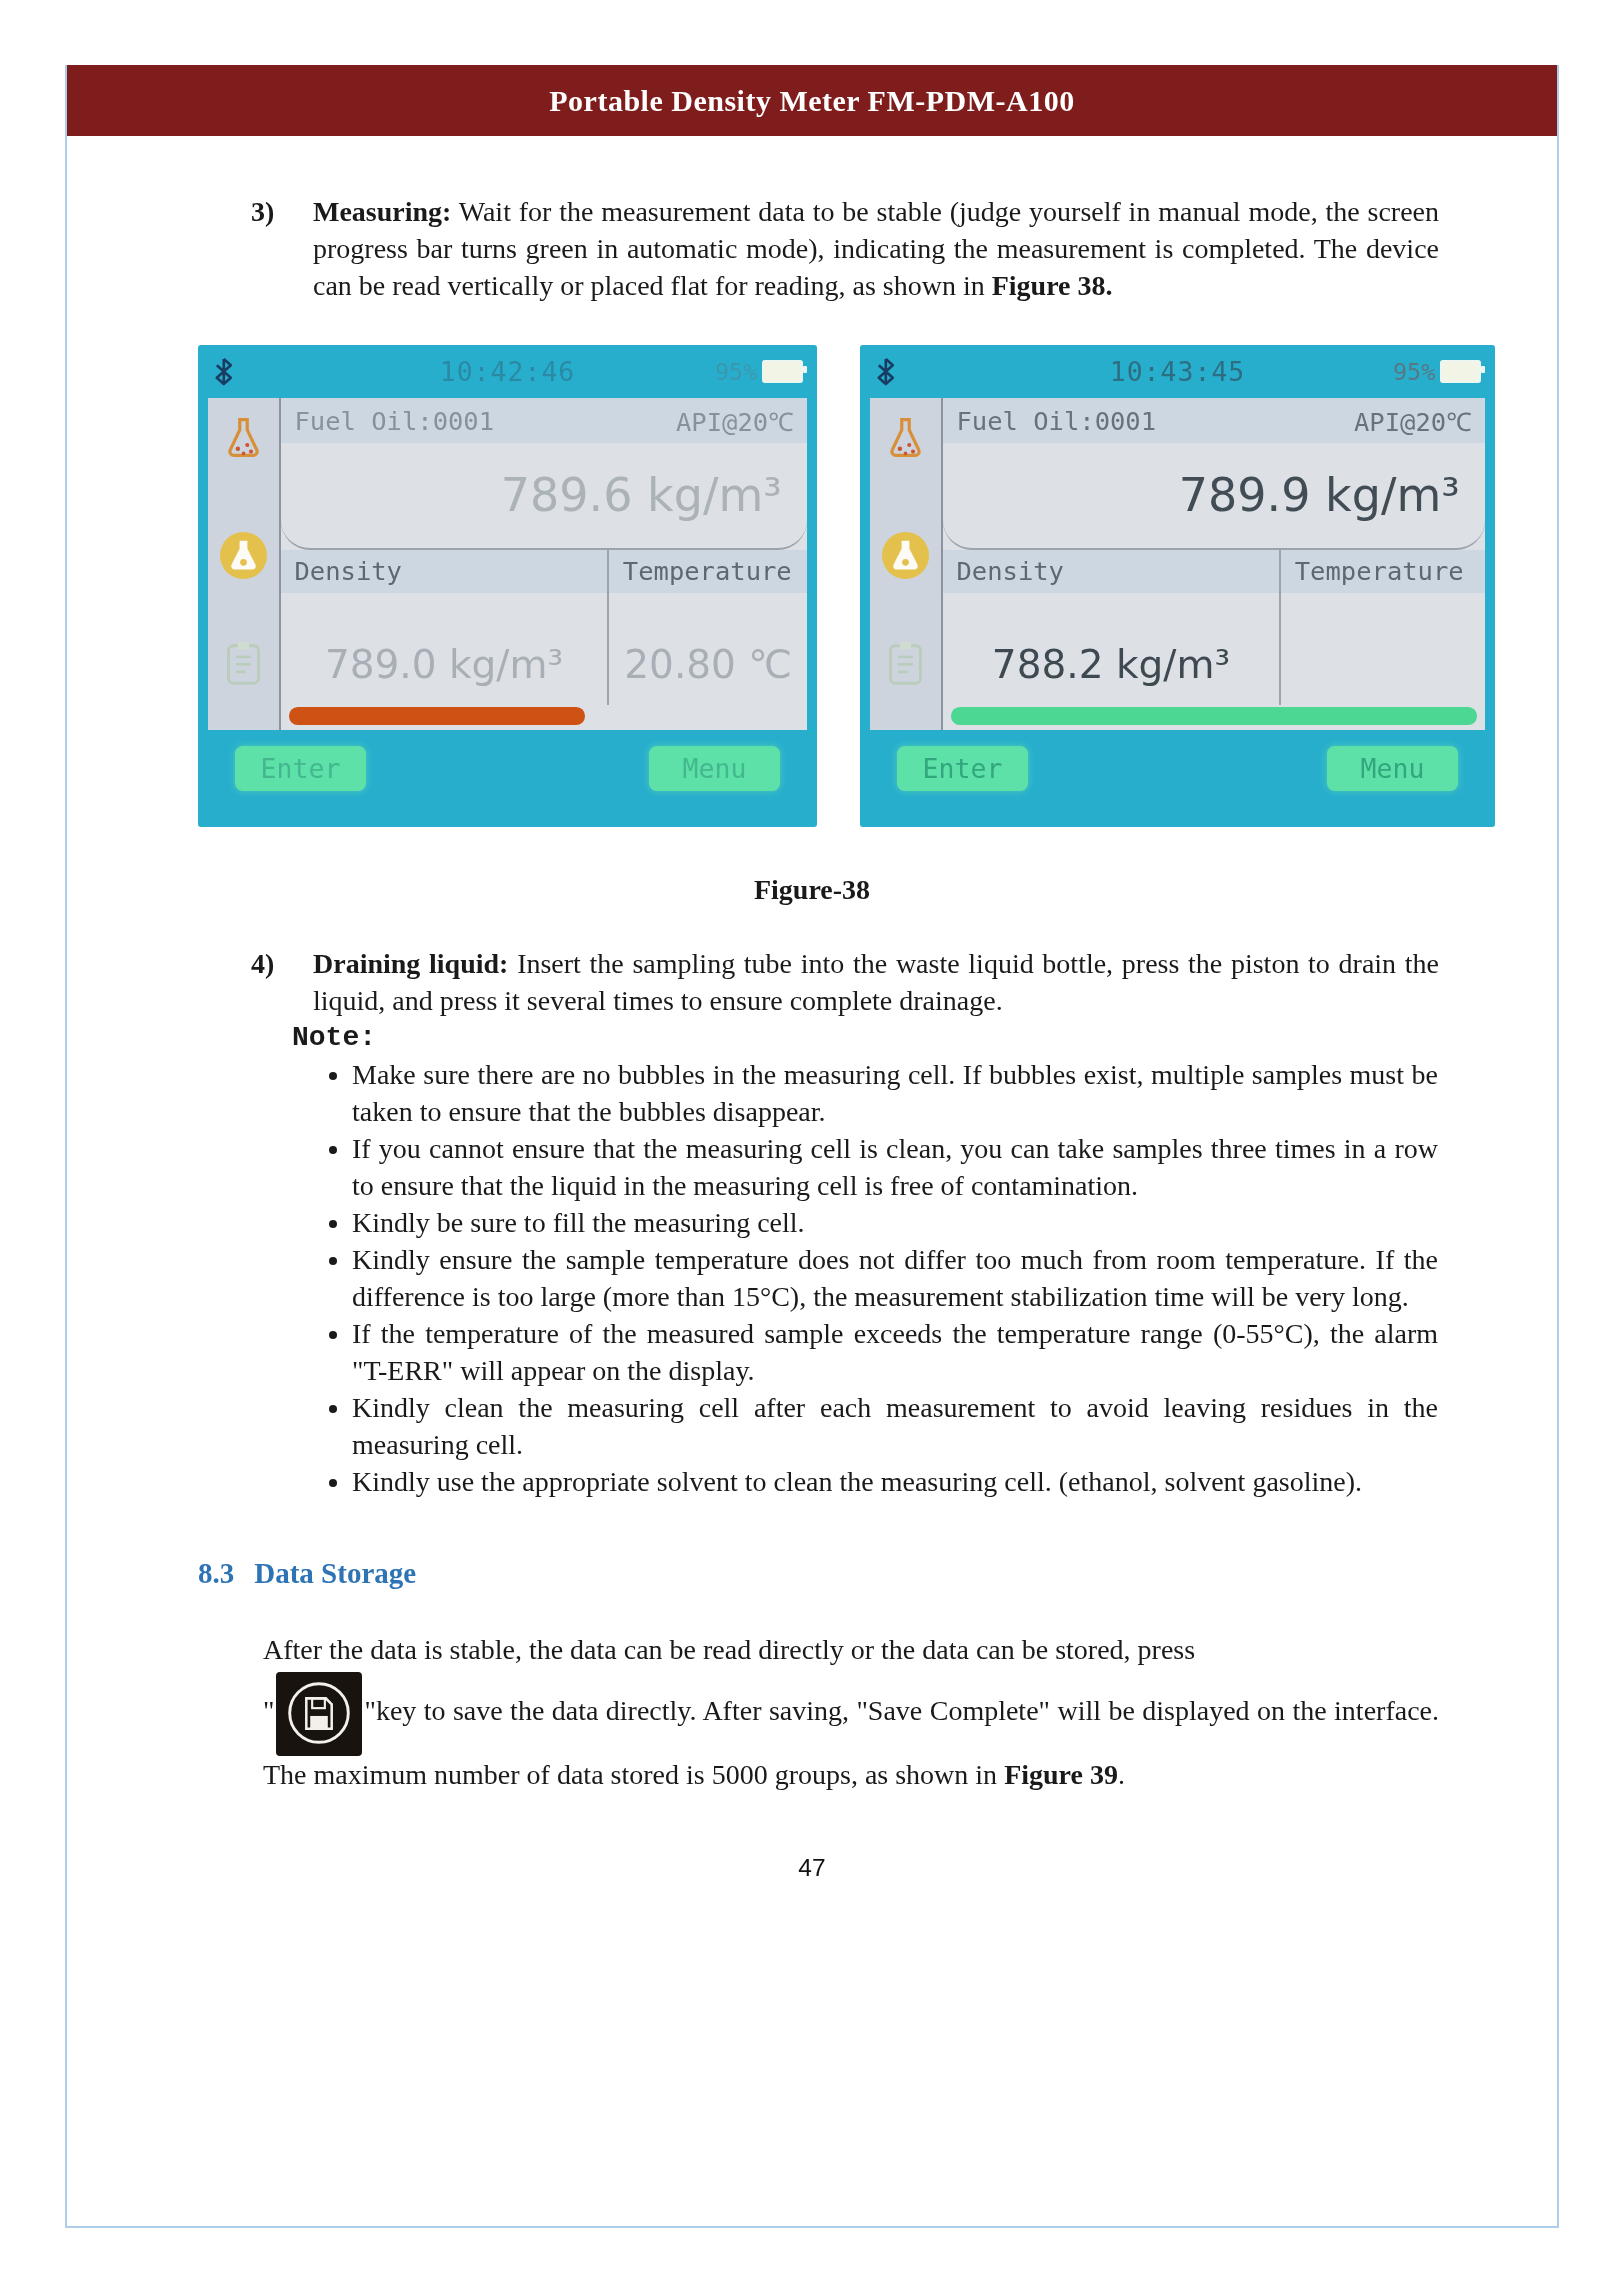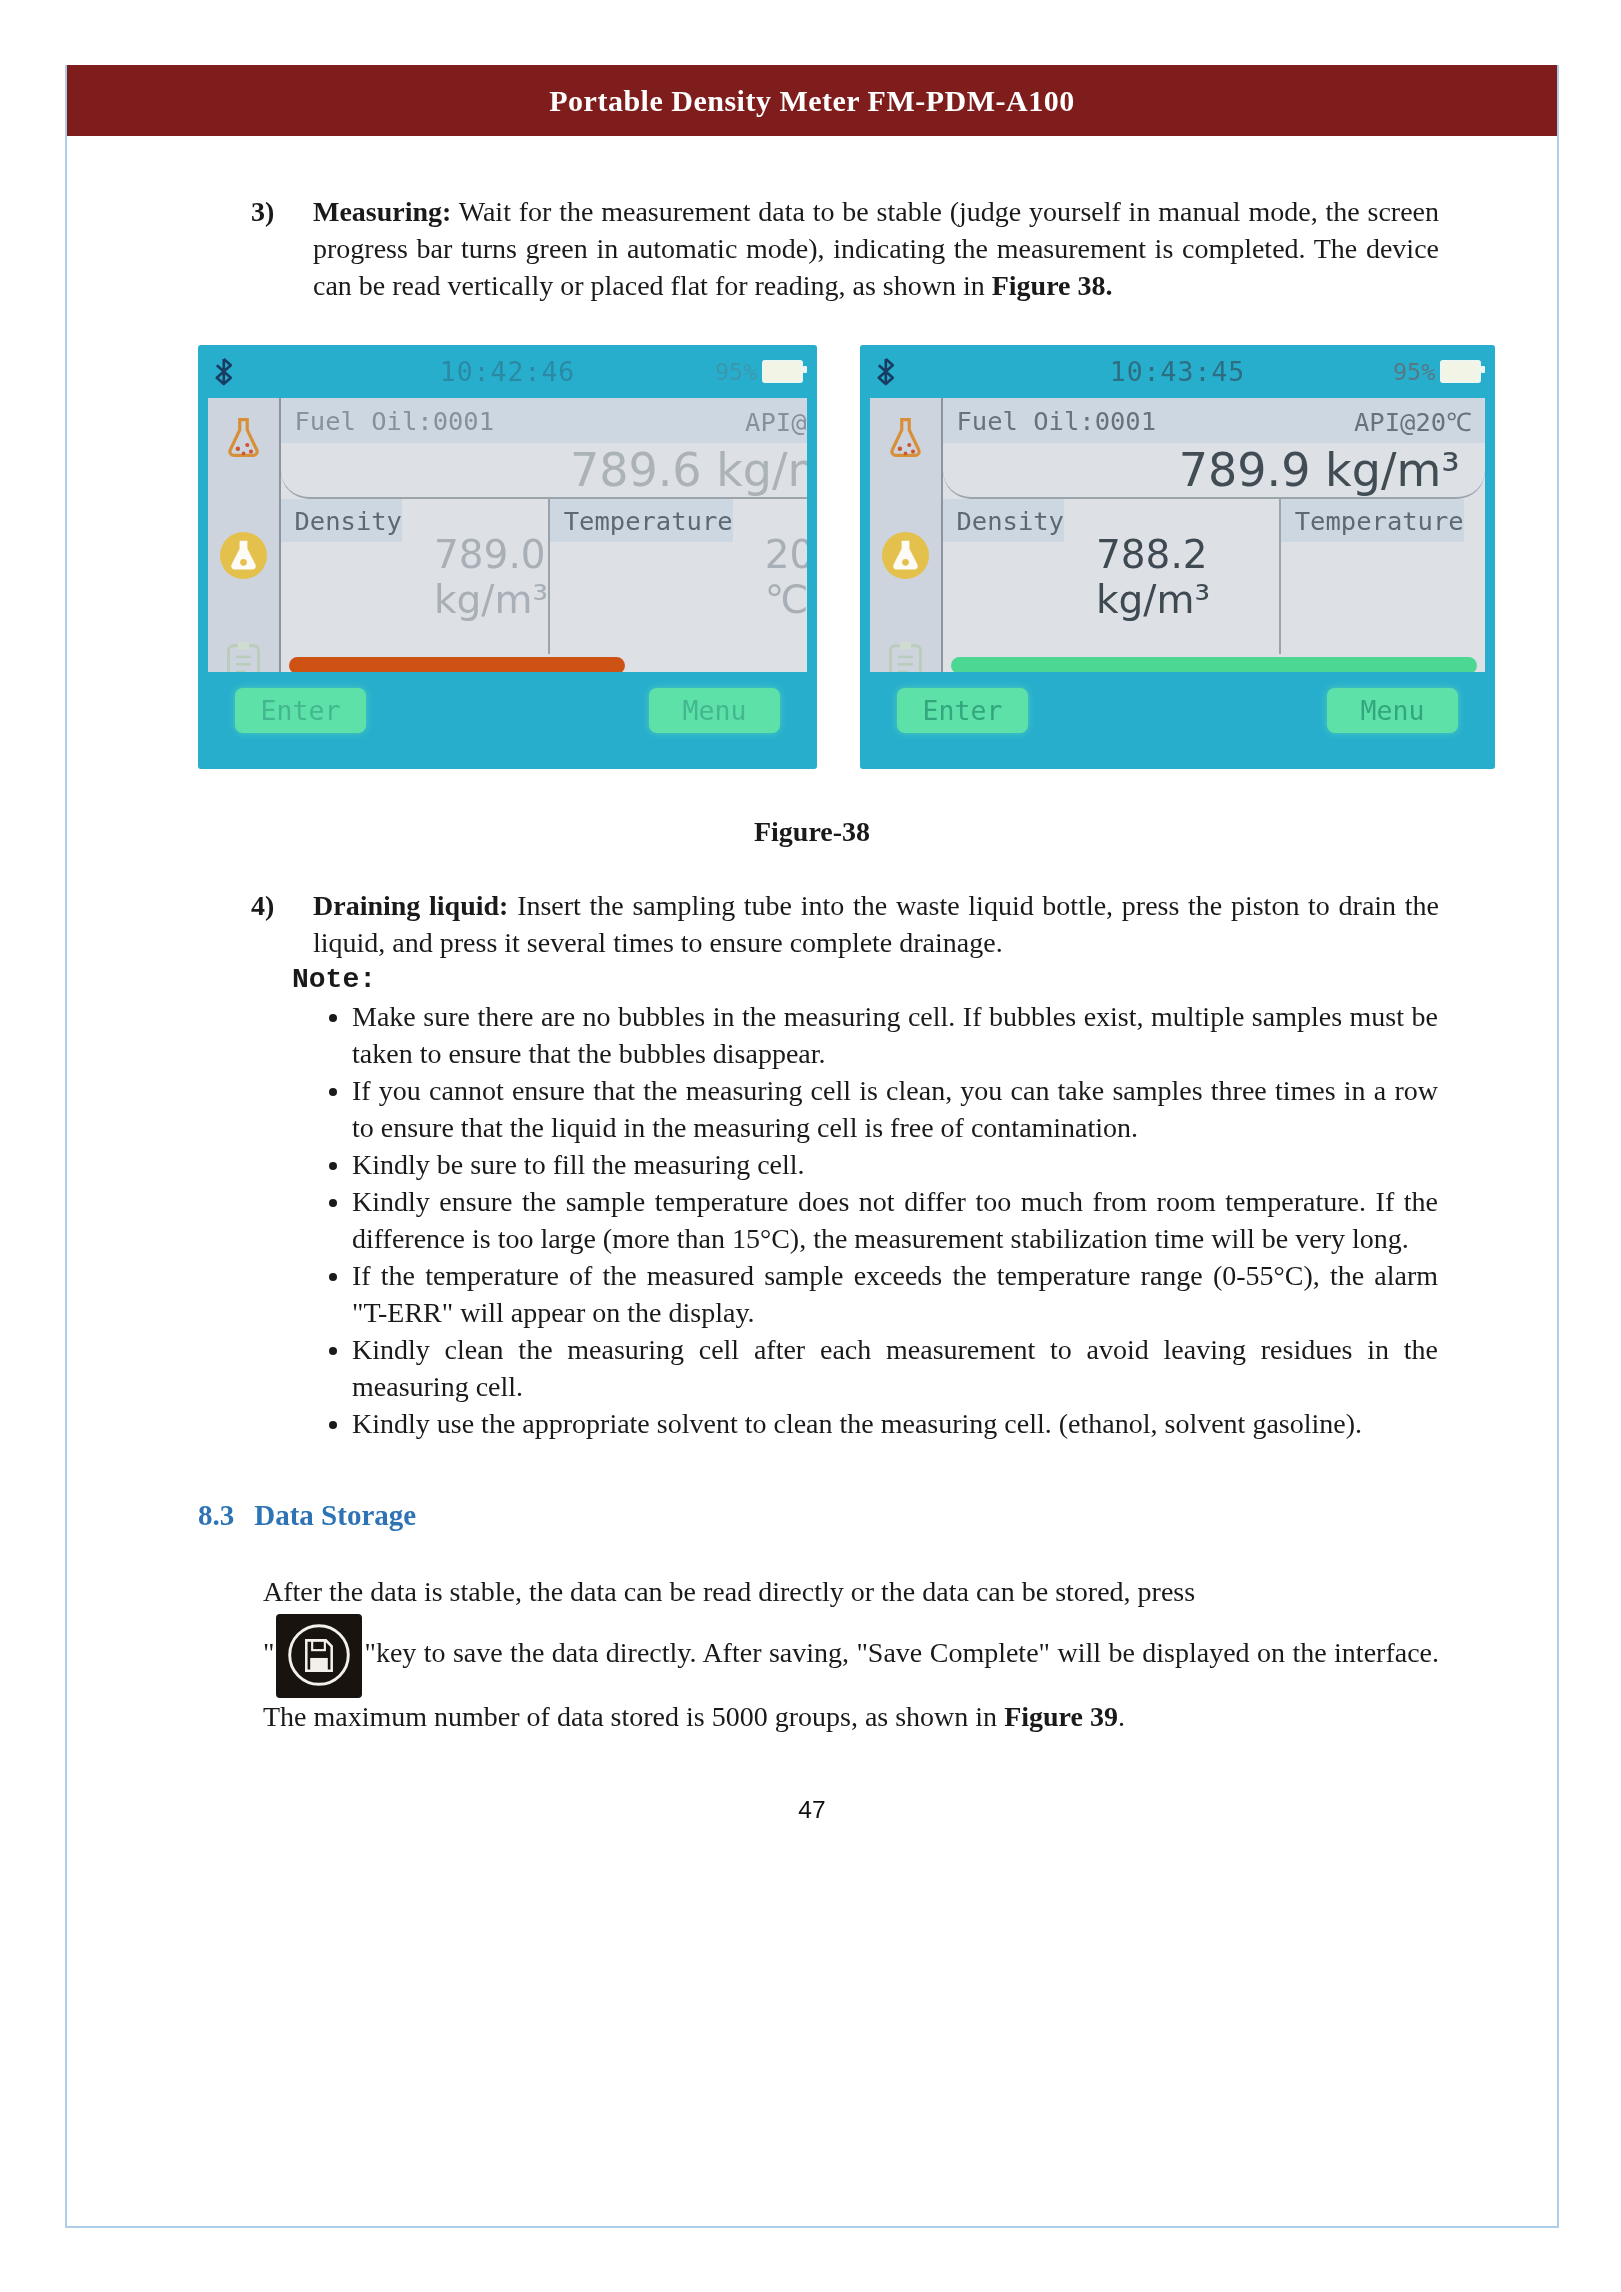--- a/index.html
+++ b/index.html
@@ -12,21 +12,21 @@
   .step{display:flex;margin-left:184px;width:1188px;}
   .step-measuring{margin-top:57px;}
   .step-draining{margin-top:39px;}
   .step-num{flex:0 0 62px;font-weight:bold;font-size:28px;line-height:37px;}
   .step-text{margin:0;font-size:28px;line-height:37px;text-align:justify;}
   .step-text b{font-weight:bold;}
 
   .figures{display:flex;gap:43px;margin:41px 0 0 131px;}
 
   
-  .device{width:619px;height:424px;background:#1fb0d2;border-radius:2.9px;display:flex;flex-direction:column;
+  .device{width:619px;height:482px;background:#1fb0d2;border-radius:2.9px;display:flex;flex-direction:column;
           font-family:"DejaVu Sans Mono",monospace;filter:saturate(.92);}
   .device.screen-right{width:635px;}
   .d-top{height:53px;position:relative;display:flex;align-items:center;flex:0 0 53px;}
   .d-bt{margin-left:15.7px;display:inline-flex;}
   .d-time{position:absolute;left:0;right:0;text-align:center;font-size:26.5px;color:#2d5f74;letter-spacing:1px;}
   .screen-left .d-time{opacity:.45;}
   .screen-right .d-time{opacity:.8;}
   .d-batt{position:absolute;right:13.7px;display:flex;align-items:center;gap:4.9px;}
   .d-batt-pct{font-size:23.5px;color:#5f7077;}
   .screen-left .d-batt-pct{opacity:.35;}
@@ -43,21 +43,21 @@
   .d-main{flex:1;background:#dde1e6;border-left:2px solid #8b95a0;display:flex;flex-direction:column;}
   .d-head{height:45px;flex:0 0 45px;background:#ccd7e3;display:flex;justify-content:space-between;align-items:center;
           padding:0 13.7px;font-size:25.5px;}
   .screen-left .d-head{color:#87919c;}
   .screen-right .d-head{color:#67727e;}
   .d-big{flex:1;display:flex;align-items:center;justify-content:flex-end;padding-right:25.5px;
          font-family:"DejaVu Sans",sans-serif;font-size:46px;border-bottom:2px solid #9aa3ac;border-radius:29px;}
   .screen-left .d-big{color:#aab2b9;}
   .screen-right .d-big{color:#414c56;}
   .d-cols{display:flex;flex:0 0 155px;}
-  .d-col{display:flex;flex-direction:row;gap:32px;}
+  .d-col{display:flex;flex-direction:column;gap:32px;}
   .dcl{width:62%;border-right:2px solid #9aa3ac;}
   .dcr{flex:1;}
   .d-clabel{height:43px;flex:0 0 43px;background:#ccd7e3;display:flex;align-items:center;padding-left:13.7px;
             font-size:25.5px;color:#5d6873;}
   .d-cval{flex:1;display:flex;align-items:center;justify-content:center;
           font-family:"DejaVu Sans",sans-serif;font-size:39px;}
   .screen-left .d-cval{color:#a7afb7;}
   .screen-right .d-cval{color:#3e4953;}
   .d-ptrack{flex:0 0 25.5px;padding:2.9px 7.8px 4.9px 7.8px;box-sizing:border-box;}
   .d-prog{height:17.6px;border-radius:8.8px;}

